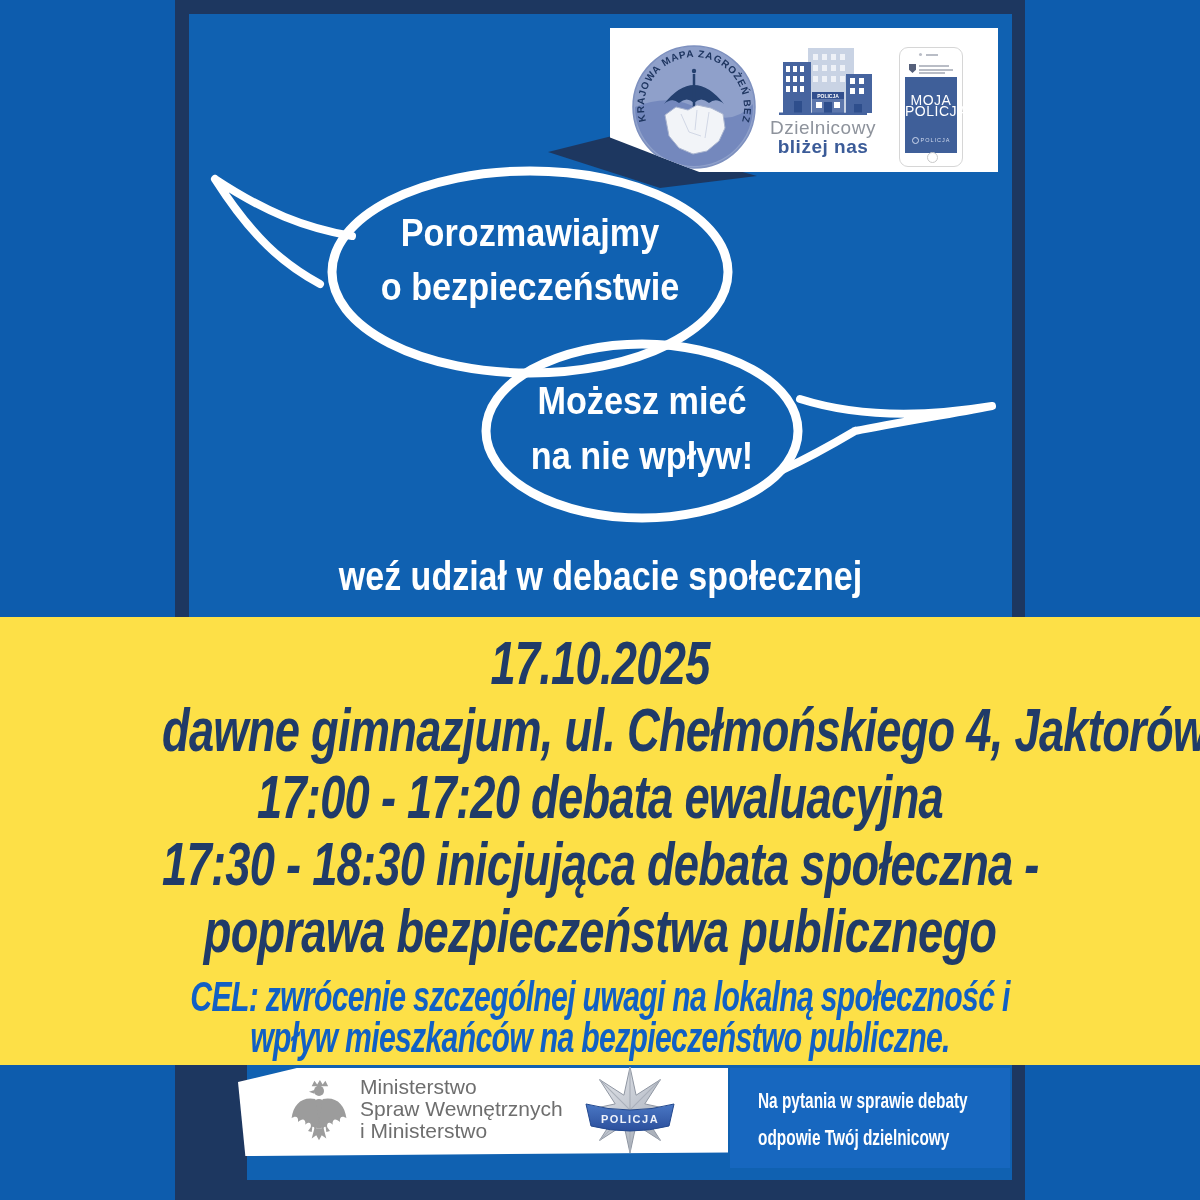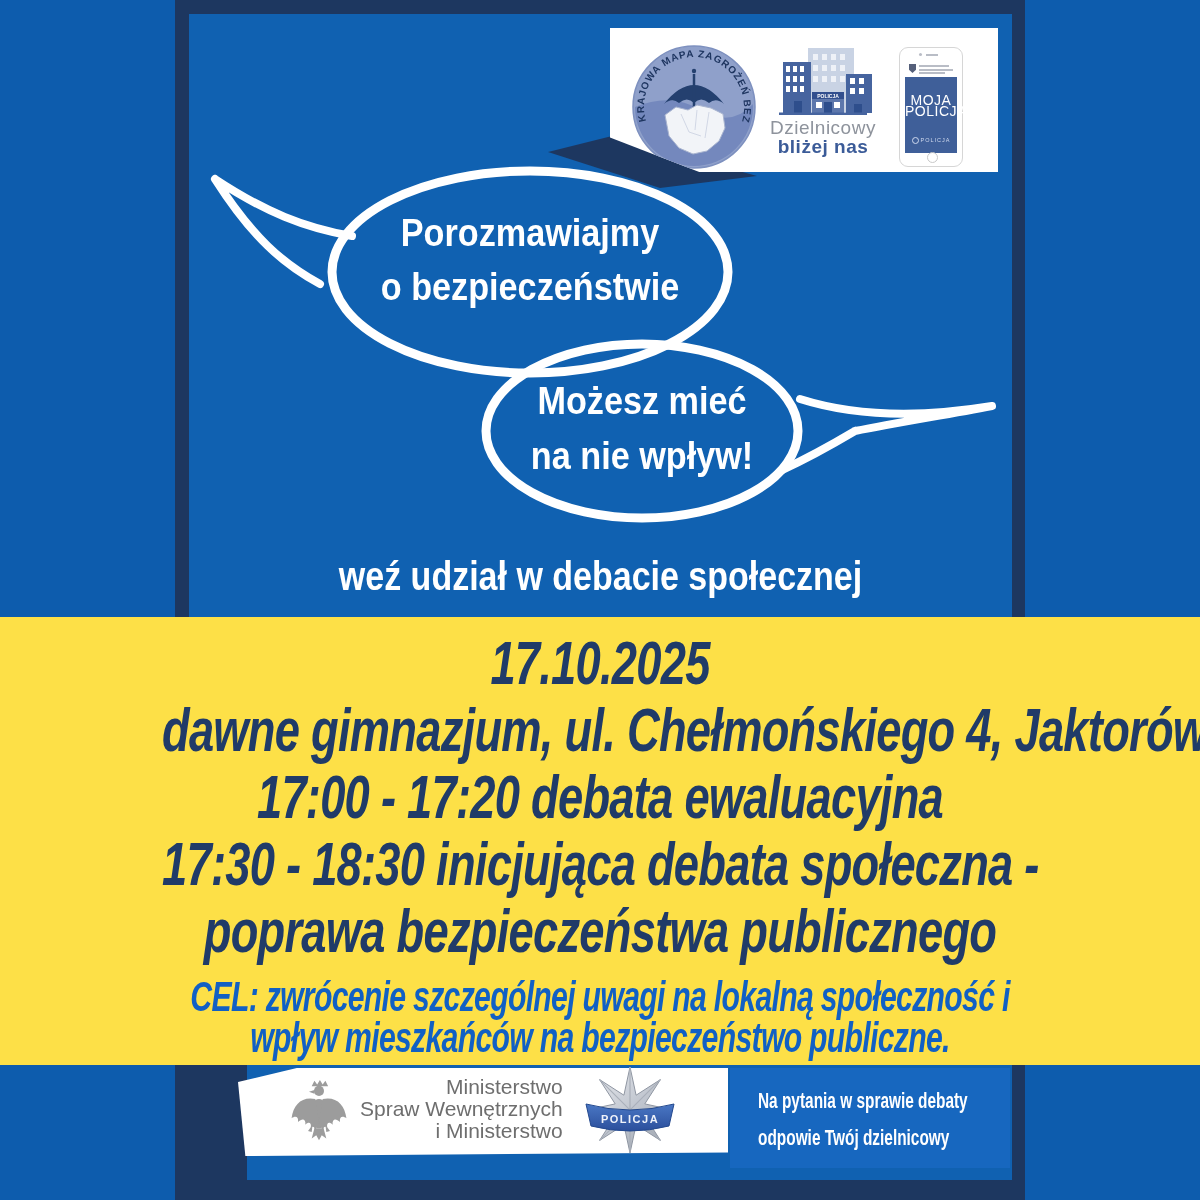--- a/index.html
+++ b/index.html
@@ -174,21 +174,21 @@
       <circle cx="35" cy="15" r="5.5"></circle>
       <path d="M30 14 L24 16 L30 18 Z"></path>
       <ellipse cx="35" cy="40" rx="10" ry="16"></ellipse>
       <path d="M31 24 C16 21 7 30 5 45 C9 42 13 43 12 49 C17 44 21 46 20 52 C24 48 27 50 26 55 C29 53 31 55 30 60 L35 50 Z"></path>
       <path d="M39 24 C54 21 63 30 65 45 C61 42 57 43 58 49 C53 44 49 46 50 52 C46 48 43 50 44 55 C41 53 39 55 40 60 L35 50 Z"></path>
       <path d="M30 56 L40 56 L43 67 L38 63.5 L35 69 L32 63.5 L27 67 Z"></path>
       <path d="M28 52 l-5 7 4 1 Z M42 52 l5 7 -4 1 Z"></path>
     </g>
   </svg>
 
-  <div class="abs ministry-text" style="left:360px;top:1076px;text-align:right;">
+  <div class="abs ministry-text" style="left:360px;top:1076px;">
     <div>Ministerstwo</div>
     <div>Spraw Wewnętrznych</div>
     <div>i Ministerstwo</div>
   </div>
 
   <svg class="abs" style="left:585px;top:1064px;" width="90" height="92" viewBox="0 0 90 92">
     <defs>
       <linearGradient id="silver" x1="0" y1="0" x2="1" y2="1">
         <stop offset="0" stop-color="#eceef2"></stop>
         <stop offset=".5" stop-color="#c2c7d0"></stop>

